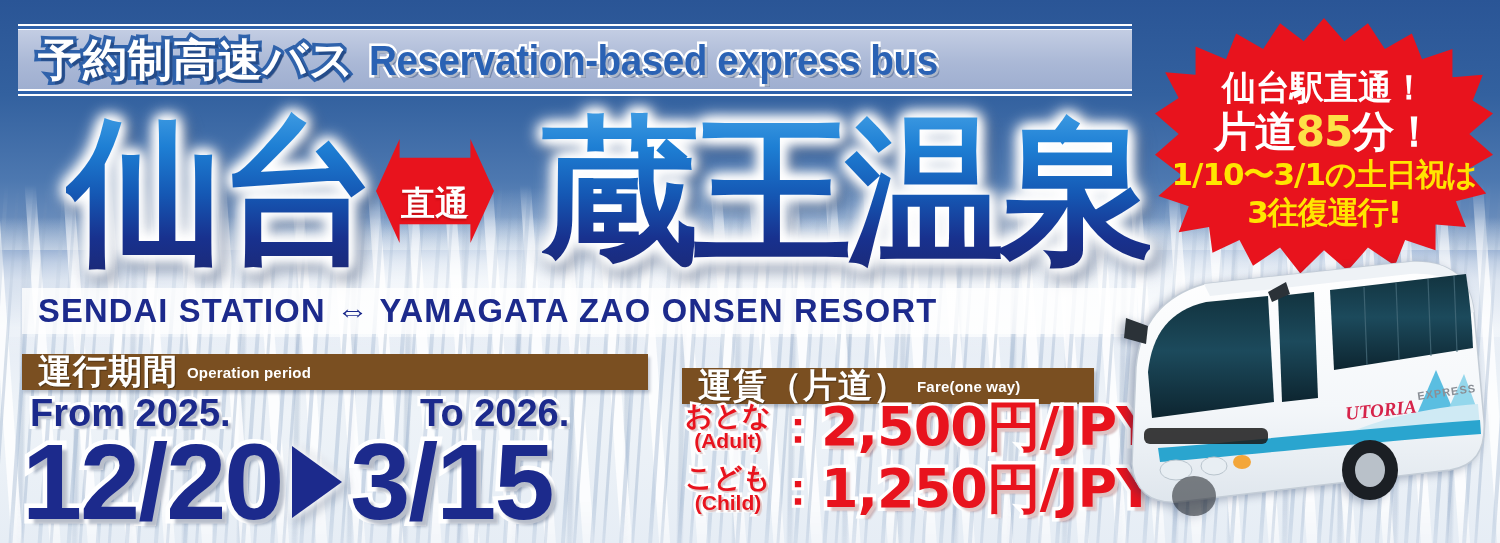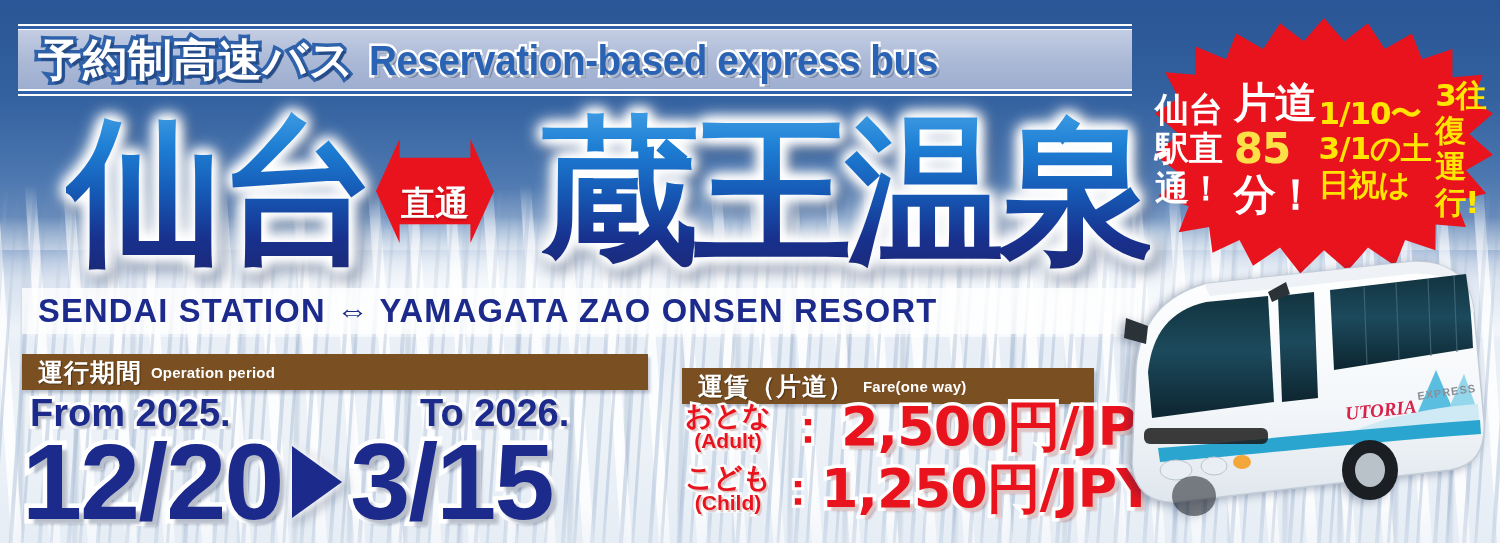--- a/index.html
+++ b/index.html
@@ -119,21 +119,21 @@
     color:#1c2a8c;font-weight:bold;font-size:33px;letter-spacing:1.2px;
     font-family:"Liberation Sans","DejaVu Sans",sans-serif;
     transform:scaleX(.99);transform-origin:left center;
   }
 
   
   .brown{
     position:absolute;height:36px;background:#7a4f21;display:flex;align-items:center;
     box-shadow:2px 3px 3px rgba(20,40,80,.25);
   }
-  .brown .jp{color:#fff;font-weight:bold;font-size:25px;margin-left:16px;letter-spacing:1px;
+  .brown .jp{color:#fff;font-weight:bold;font-size:34px;margin-left:16px;letter-spacing:1px;
     font-family:"DejaVu Sans","Liberation Sans",sans-serif;text-shadow:1px 1px 1px rgba(0,0,0,.35);}
   .brown .en{color:#fff;font-weight:bold;font-size:15px;margin-left:9px;letter-spacing:.2px;
     font-family:"Liberation Sans","DejaVu Sans",sans-serif;}
   #period-bar{left:22px;top:354px;width:626px;}
   #fare-bar{left:682px;top:352px;width:412px;margin-top:16px;}
 
   
   .period{position:absolute;left:22px;top:392px;width:640px;height:146px;}
   .per-labels{position:absolute;left:0;top:0;width:100%;height:42px;}
   .per-lab{
@@ -153,21 +153,21 @@
   }
   .per-tri{
     width:0;height:0;flex:0 0 auto;margin:18px 8px 0 10px;
     border-left:50px solid #1c2a8c;border-top:36px solid transparent;border-bottom:36px solid transparent;
     filter:drop-shadow(0 0 5px #fff) drop-shadow(0 0 5px #fff) drop-shadow(4px 4px 2px rgba(20,40,80,.3));
   }
 
   
   .fares{position:absolute;left:682px;top:396px;width:445px;height:136px;}
   .fare-row{position:absolute;left:0;width:100%;height:62px;display:flex;align-items:center;}
-  #fare-adult{top:0;gap:10px;}
+  #fare-adult{top:0;}
   #fare-child{top:62px;}
   .fare-who{width:92px;flex:0 0 auto;text-align:center;}
   .fare-who .jp{
     display:block;font-weight:bold;font-size:28px;line-height:1.0;color:#e8131d;
     font-family:"DejaVu Sans","Liberation Sans",sans-serif;
     -webkit-text-stroke:5px #ffffff;paint-order:stroke fill;
     text-shadow:2px 2px 1px rgba(120,20,20,.25);
   }
   .fare-who .en{
     display:block;font-weight:bold;font-size:21px;line-height:1.05;color:#e8131d;
@@ -197,21 +197,21 @@
       50% 0%, 56% 9%, 63% 2%, 68% 12%, 76% 6%, 79% 16%, 88% 12%, 88% 23%,
       97% 22%, 94% 32%, 100% 37%, 93% 45%, 100% 53%, 92% 59%, 98% 68%,
       89% 71%, 92% 81%, 83% 80%, 83% 90%, 74% 86%, 71% 96%, 63% 89%,
       57% 98%, 50% 90%, 43% 99%, 37% 89%, 29% 96%, 25% 86%, 17% 91%,
       16% 81%, 7% 83%, 10% 73%, 1% 69%, 8% 61%, 0% 53%, 7% 45%, 0% 37%,
       7% 31%, 3% 21%, 12% 22%, 12% 11%, 21% 16%, 24% 6%, 32% 12%, 37% 2%, 44% 9%
     );
     filter:drop-shadow(3px 4px 3px rgba(20,40,80,.35));
   }
   .burst-inner{
-    position:absolute;inset:0;display:flex;flex-direction:row;
+    position:absolute;inset:0;display:flex;flex-direction:column;
     align-items:center;justify-content:center;gap:2px;padding-top:4px;
   }
   .burst-l1{font-weight:bold;font-size:34px;color:#ffffff;letter-spacing:0;
     font-family:"DejaVu Sans","Liberation Sans",sans-serif;line-height:1.15;}
   .burst-l2{font-weight:bold;font-size:42px;color:#ffffff;letter-spacing:-1px;
     font-family:"DejaVu Sans","Liberation Sans",sans-serif;line-height:1.1;}
   .burst-l2 .hl{color:#fde047;}
   .burst-l3{font-weight:bold;font-size:31px;color:#ffe500;letter-spacing:-1px;
     font-family:"DejaVu Sans","Liberation Sans",sans-serif;line-height:1.15;}
   .burst-l4{font-weight:bold;font-size:31px;color:#ffe500;letter-spacing:-1px;

